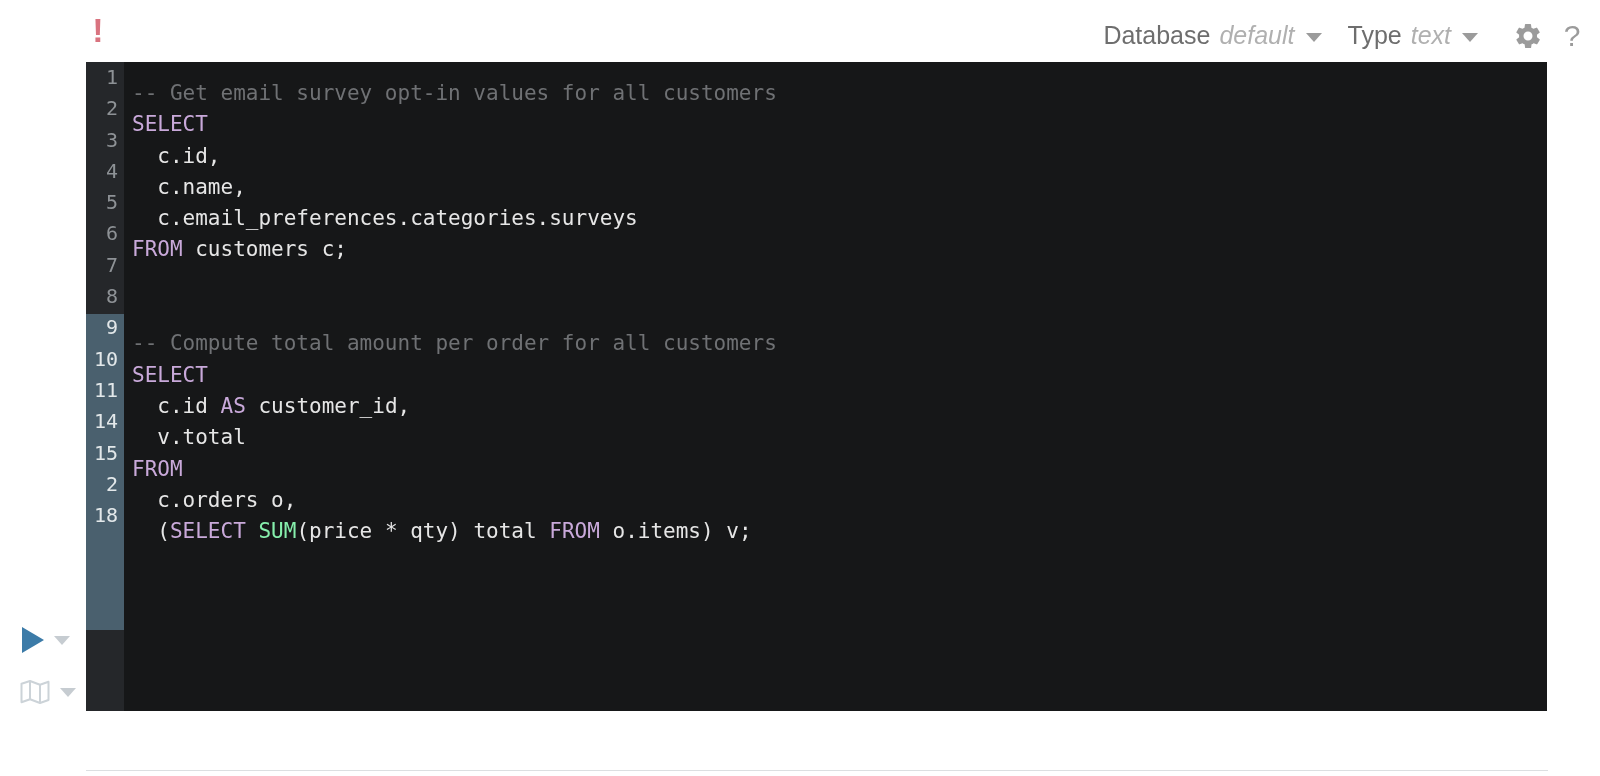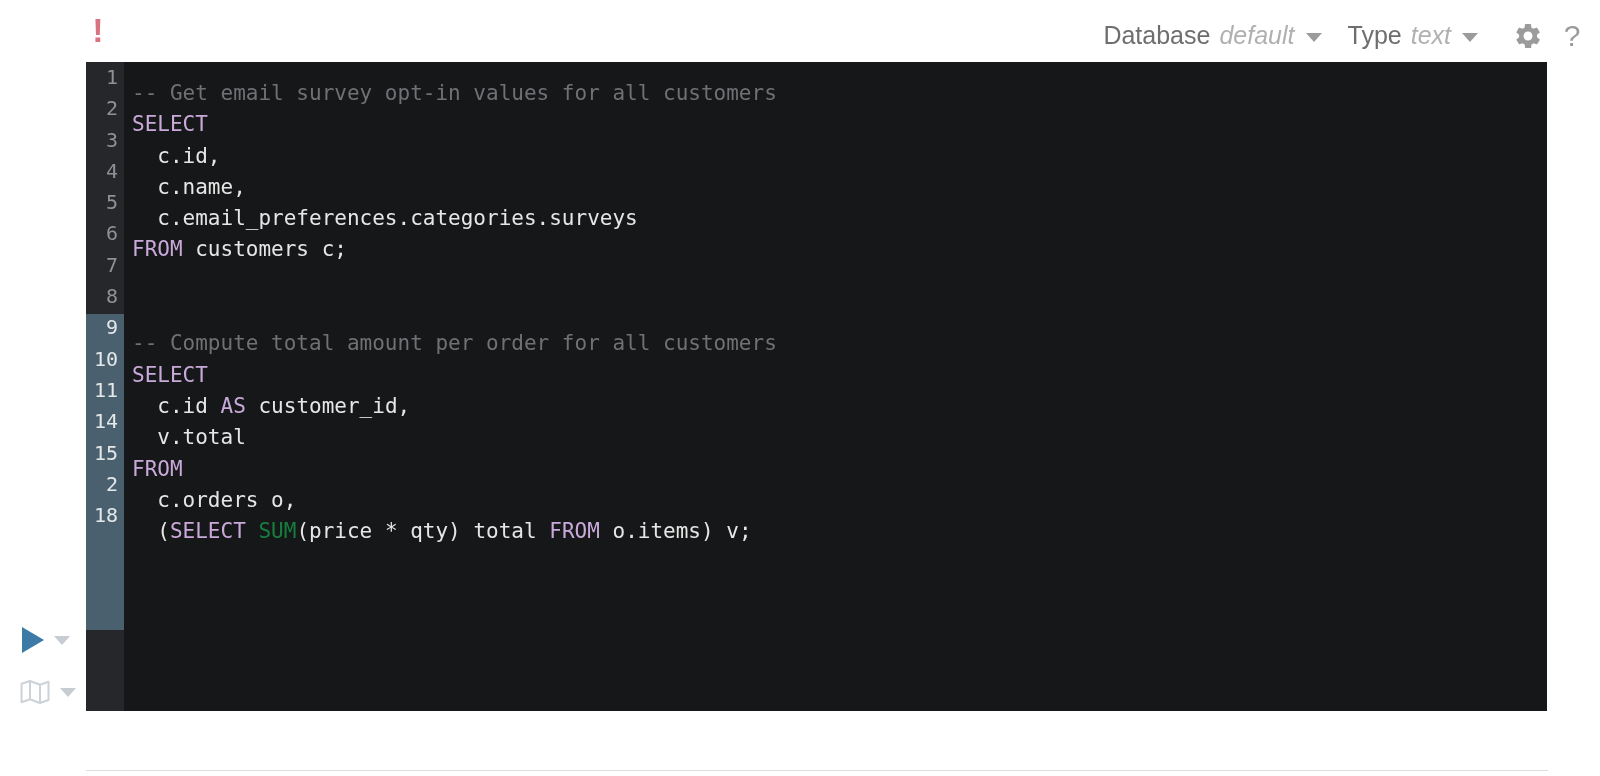--- a/index.html
+++ b/index.html
@@ -174,21 +174,21 @@
     font-size: 20px;
   }
   .line.sel .ln { color: #e3e8ea; }
   .code {
     position: absolute;
     left: 46px;
     top: 16px;
     color: #e6e6e6;
   }
   .kw   { color: #c9a9da; }
-  .fn   { color: #15803d; }
+  .fn   { color: #86efac; }
   .cmt  { color: #6f7174; }
   .caret-text {
     display: inline-block;
     width: 2px;
     height: 24px;
     background: #e8e8e8;
     vertical-align: -5px;
     margin-left: -1px;
   }
 

